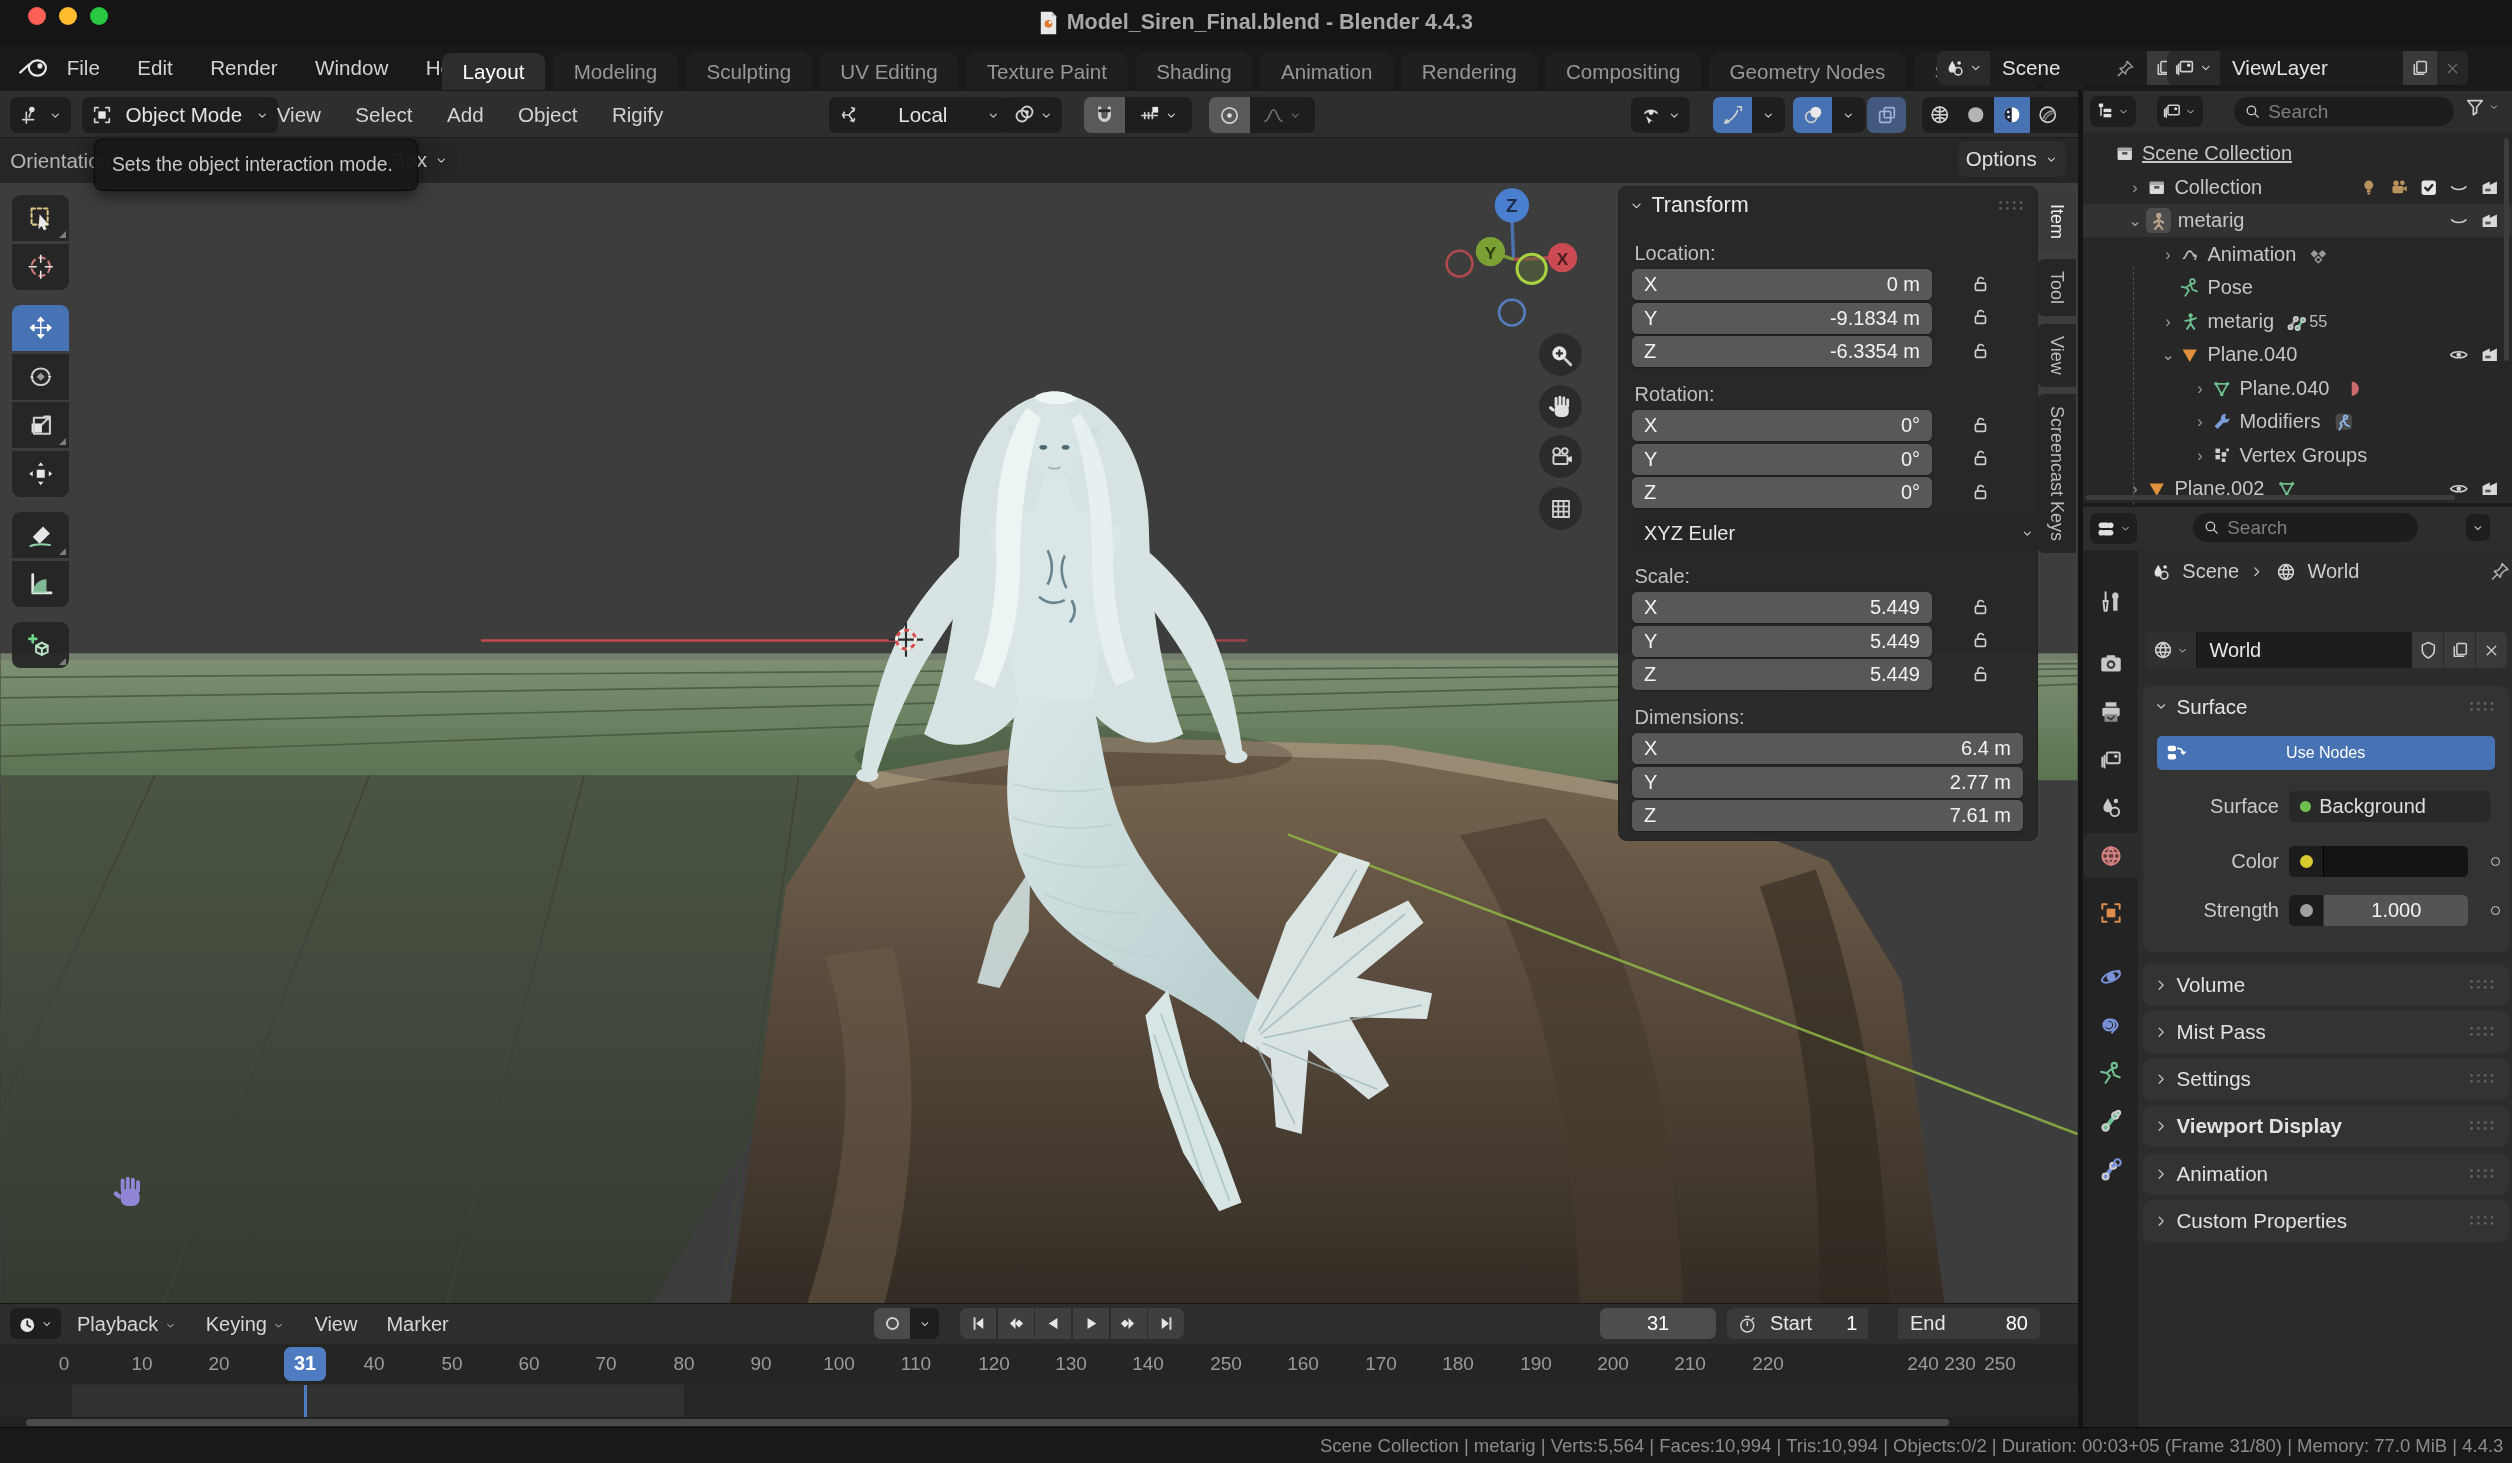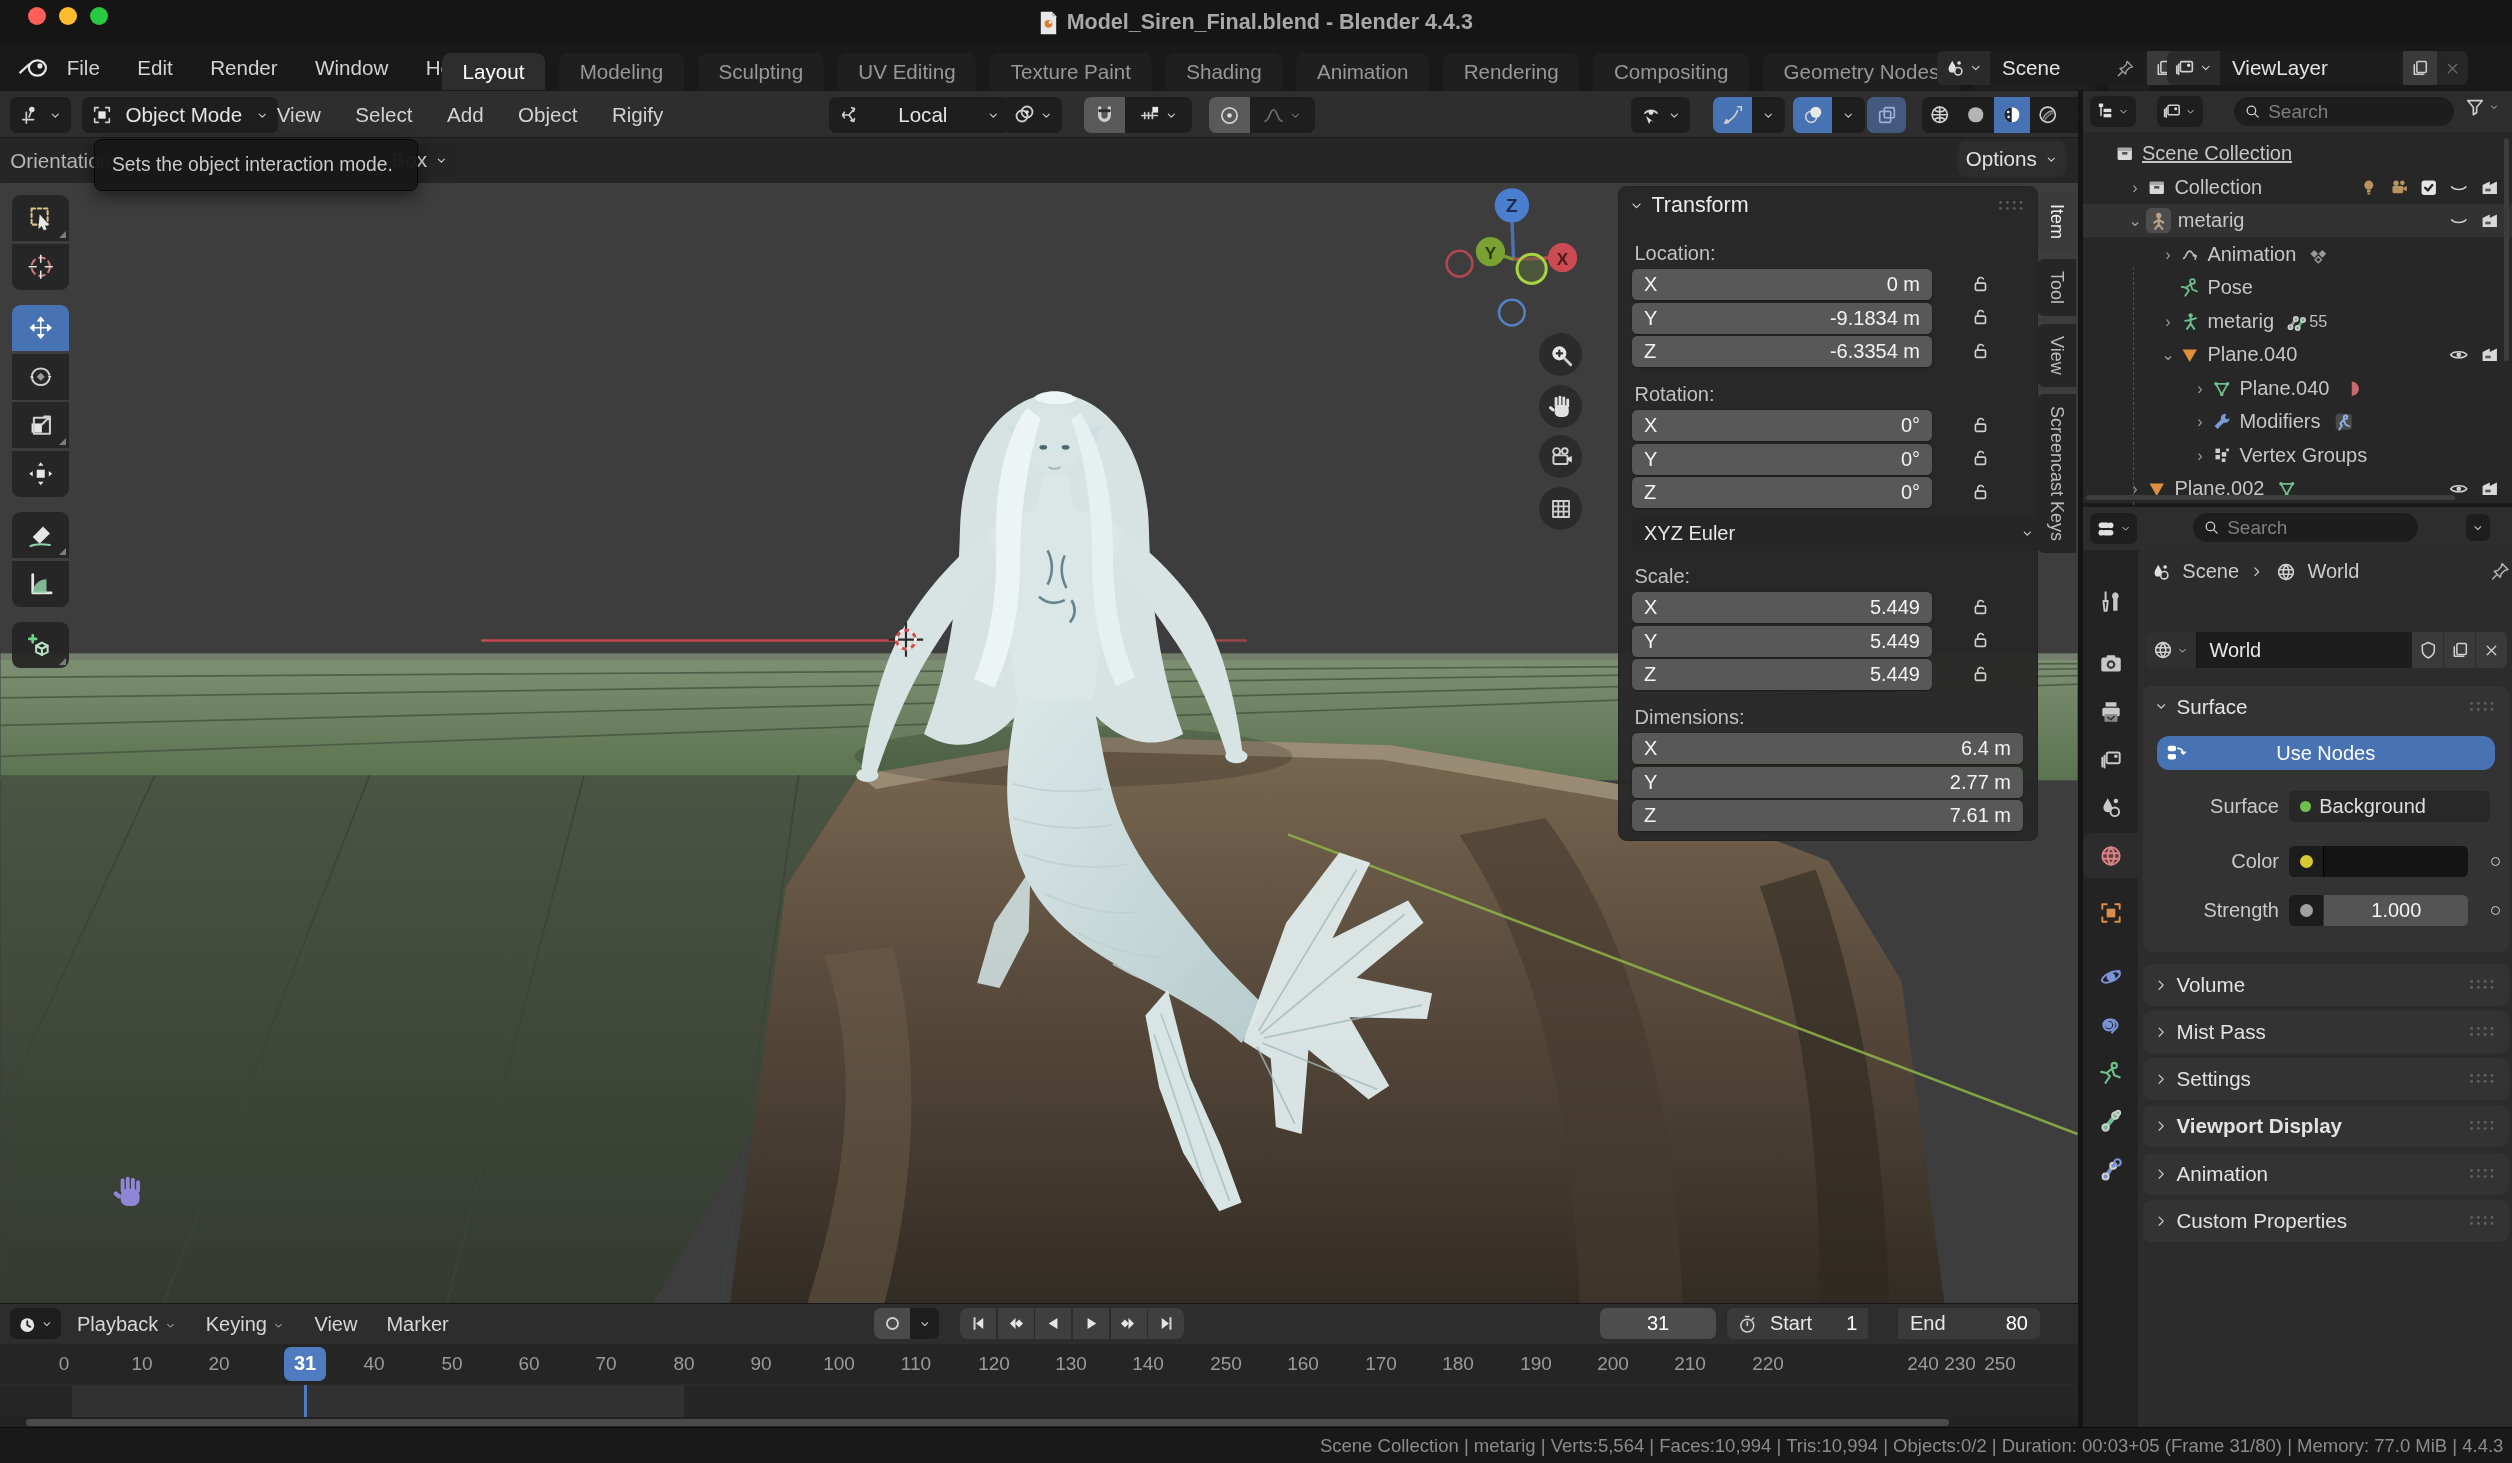--- a/index.html
+++ b/index.html
@@ -13,21 +13,21 @@
   
   #titlebar{left:0;top:0;width:2512px;height:45px;background:#151515;}
   .tl{position:absolute;top:6.9px;width:18px;height:18px;border-radius:50%;}
   #title-text{position:absolute;left:0;top:0;width:2512px;height:45px;display:flex;align-items:center;justify-content:center;
               gap:8.6px;font-size:21.5px;font-weight:bold;color:#a8a8a8;}
 
   
   #topbar{left:0;top:45px;width:2512px;height:46px;background:#191919;}
   .menu-item{font-size:20.6px;color:#d2d2d2;padding:5.2px 1.7px;cursor:default;}
   #main-menus{position:absolute;left:65px;top:0;height:46px;display:flex;gap:34px;align-items:center;}
-  #workspace-tabs{position:absolute;left:442px;top:7.7px;height:38px;display:flex;gap:14px;align-items:flex-end;}
+  #workspace-tabs{position:absolute;left:442px;top:7.7px;height:38px;display:flex;gap:8px;align-items:flex-end;}
   .ws-tab{height:38px;display:flex;align-items:center;padding:0 20.6px;font-size:20.6px;color:#979797;
           background:#1f1f1f;border-radius:8.6px 8.6px 0 0;}
   .ws-tab.active{background:#2d2d2d;color:#ffffff;}
   .id-block{position:absolute;top:6px;height:34px;display:flex;align-items:center;}
   .id-btn{height:34px;background:#2a2a2a;border-radius:6.9px 0 0 6.9px;display:flex;align-items:center;padding:0 6.9px;gap:1.7px;}
   .id-field{height:34px;background:#1d1d1d;display:flex;align-items:center;padding:0 12px;font-size:20.6px;color:#e3e3e3;}
   .id-extra{height:34px;background:#3a3a3a;display:flex;align-items:center;padding:0 6.9px;}
   .id-x{height:34px;background:#262626;border-radius:0 6.9px 6.9px 0;display:flex;align-items:center;padding:0 6.9px;}
 
   
@@ -109,22 +109,22 @@
   #properties{left:2083px;top:507px;width:429px;height:920px;background:#2c2c2c;}
   #pr-header{position:absolute;left:0;top:0;width:429px;height:43px;background:#2d2d2d;}
   #pr-tabs{position:absolute;left:0;top:43px;width:55px;height:877px;background:#232323;}
   .pr-tab{position:absolute;left:0;width:55px;height:45px;display:flex;align-items:center;justify-content:center;}
   .pr-tab.active{background:#2c2c2c;border-radius:8.6px 0 0 8.6px;}
   #pr-breadcrumb{position:absolute;left:67px;top:53px;display:flex;align-items:center;gap:10.3px;font-size:20px;color:#cdcdcd;}
   #pr-datablock{position:absolute;left:62px;top:125px;height:36px;display:flex;align-items:center;}
   .panel-box{position:absolute;left:60px;width:366px;background:#333333;border-radius:8.6px;}
   .panel-head{display:flex;align-items:center;height:41px;padding:0 10.3px;gap:6.9px;font-size:20.6px;color:#e2e2e2;}
   .grips{margin-left:auto;opacity:.55;}
-  #use-nodes{position:absolute;left:13.7px;top:50px;width:338px;height:34px;background:#4772b3;border-radius:12px;
-             display:flex;align-items:center;justify-content:center;font-size:20px;color:#fff;}
+  #use-nodes{position:absolute;left:13.7px;top:50px;width:338px;height:34px;background:#4772b3;border-radius:5px;
+             display:flex;align-items:center;justify-content:center;font-size:16px;color:#fff;}
   #use-nodes svg{position:absolute;left:8.6px;}
   .prop-row{position:absolute;left:0;width:366px;height:31px;display:flex;align-items:center;}
   .prop-label{width:136px;text-align:right;font-size:20px;color:#c9c9c9;flex:none;}
   .prop-val{margin-left:10.3px;height:31px;display:flex;align-items:center;}
   .anim-dot{position:absolute;right:8.6px;width:7.7px;height:7.7px;border-radius:50%;border:1.7px solid #cfcfcf;}
 
   
   #statusbar{left:0;top:1427px;width:2512px;height:36px;background:#191919;border-top:0.9px solid #0b0b0b;
              display:flex;align-items:center;justify-content:flex-end;padding-right:8.6px;box-sizing:border-box;
              font-size:18.5px;color:#8b8b8b;}

